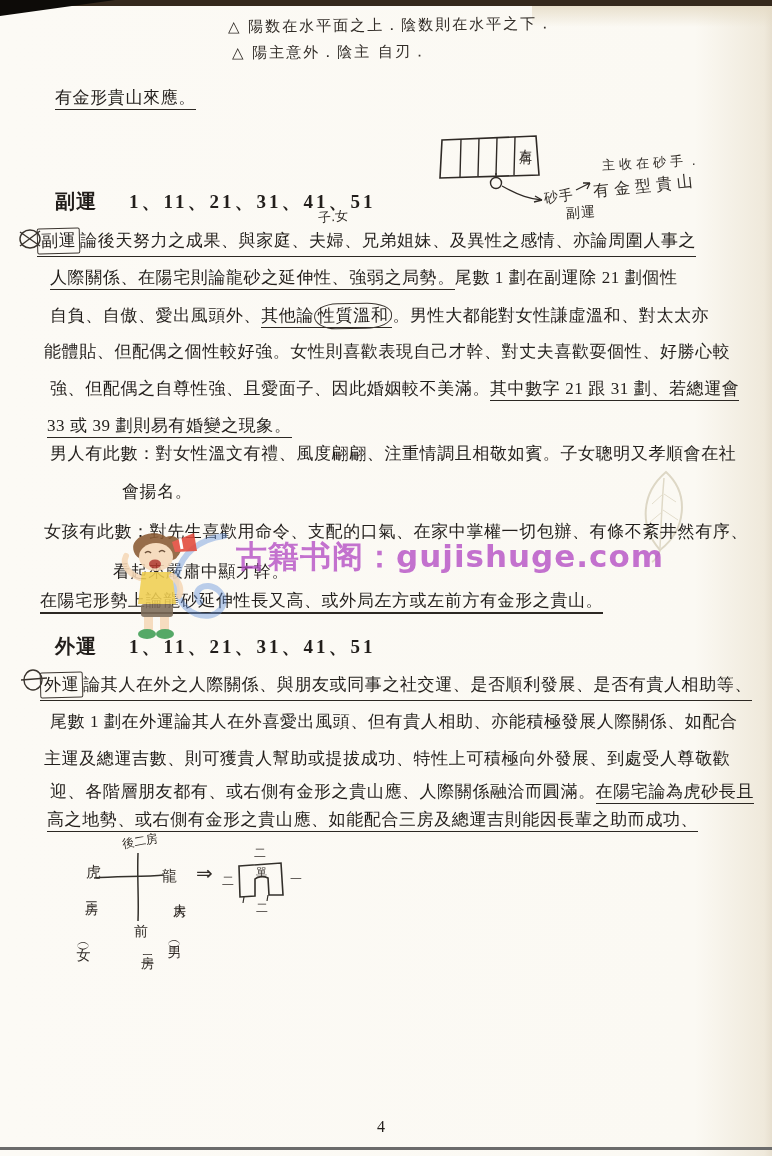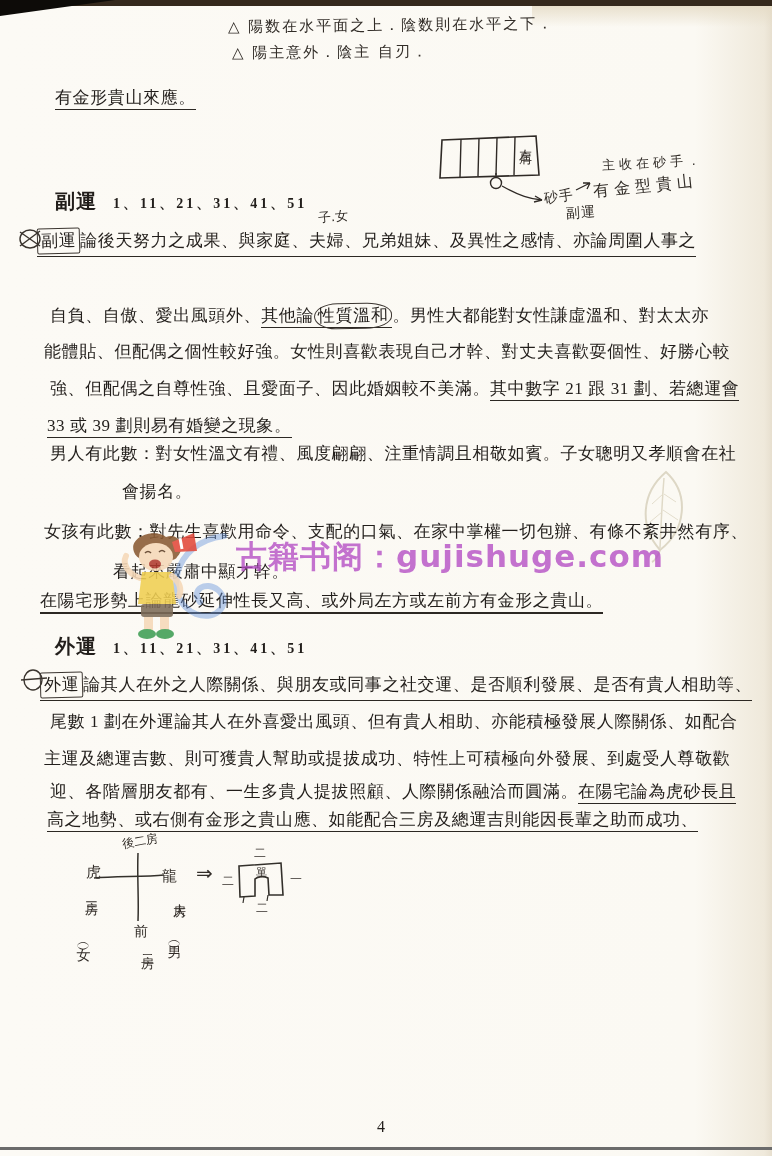--- a/index.html
+++ b/index.html
@@ -13,21 +13,21 @@
   .top-wedge{position:absolute;top:0;left:0;width:115px;height:16px;background:#0d0b08;
     clip-path:polygon(0 0,100% 0,0 100%);}
   .top-beige{position:absolute;top:5px;right:0;width:240px;height:22px;
     background:linear-gradient(180deg,rgba(228,218,196,.85),rgba(228,218,196,0));}
   .bottom-line{position:absolute;top:1147px;left:0;width:100%;height:3px;background:#6b6b6b;}
 
   
   .line{position:absolute;font-size:17px;letter-spacing:.6px;white-space:nowrap;z-index:2;}
   .u{border-bottom:1.6px solid #2c2823;padding-bottom:2px;}
   .heading{position:absolute;font-weight:bold;font-size:20px;letter-spacing:1px;z-index:2;white-space:nowrap;}
-  .heading .nums{font-size:14px;margin-left:16px;letter-spacing:3px;}
+  .heading .nums{font-size:19px;margin-left:32px;letter-spacing:3px;}
 
   
   .hw{font-family:"DejaVu Sans",sans-serif;color:#322d28;z-index:3;}
   .hwabs{position:absolute;white-space:nowrap;}
   .handbox{display:inline-block;border:1.6px solid #3b3530;border-radius:2px;
     padding:0 3px 1px;transform:rotate(-1.5deg);}
   .circled{display:inline-block;border:1.5px solid #3b3530;border-radius:48% 52% 55% 45% / 80% 70% 75% 80%;
     padding:0 3px 1px;transform:rotate(-1deg);}
   .vert{writing-mode:vertical-rl;text-orientation:upright;}
 
@@ -92,20 +92,23 @@
   <svg class="hwabs" style="left:17px;top:226px;z-index:3;" width="26" height="26" viewBox="0 0 26 26">
     <ellipse cx="13" cy="13" rx="10" ry="9" fill="none" stroke="#3a342e" stroke-width="1.4"></ellipse>
     <path d="M3,20 L23,5 M3,6 L23,20" stroke="#3a342e" stroke-width="1.4" fill="none"></path>
   </svg>
 
   <div class="hw hwabs" style="left:318px;top:208px;font-size:13px;transform:rotate(-5deg);">子.女</div>
 
   <div class="line u" style="left:37px;top:228px;">
     <span class="handbox">副運</span><span>論後天努力之成果、與家庭、夫婦、兄弟姐妹、及異性之感情、亦論周圍人事之</span>
   </div>
+  <div class="line" style="left:50px;top:266px;">
+    <span class="u">人際關係、在陽宅則論龍砂之延伸性、強弱之局勢。</span><span>尾數 1 劃在副運除 21 劃個性</span>
+  </div>
   <div class="line" style="left:50px;top:303px;">
     <span>自負、自傲、愛出風頭外、</span><span class="u">其他論</span><span class="u"><span class="circled">性質溫和</span></span><span>。男性大都能對女性謙虛溫和、對太太亦</span>
   </div>
   <div class="line" style="left:44px;top:340px;">
     <span>能體貼、但配偶之個性較好強。女性則喜歡表現自己才幹、對丈夫喜歡耍個性、好勝心較</span>
   </div>
   <div class="line" style="left:50px;top:377px;">
     <span>強、但配偶之自尊性強、且愛面子、因此婚姻較不美滿。</span><span class="u">其中數字 21 跟 31 劃、若總運會</span>
   </div>
   <div class="line" style="left:47px;top:414px;">
@@ -142,21 +145,21 @@
   <div class="line u" style="left:40px;top:672px;">
     <span class="handbox">外運</span><span>論其人在外之人際關係、與朋友或同事之社交運、是否順利發展、是否有貴人相助等、</span>
   </div>
   <div class="line" style="left:50px;top:710px;">
     <span>尾數 1 劃在外運論其人在外喜愛出風頭、但有貴人相助、亦能積極發展人際關係、如配合</span>
   </div>
   <div class="line" style="left:44px;top:747px;">
     <span>主運及總運吉數、則可獲貴人幫助或提拔成功、特性上可積極向外發展、到處受人尊敬歡</span>
   </div>
   <div class="line" style="left:50px;top:780px;">
-    <span>迎、各階層朋友都有、一生多貴人提拔照顧、人際關係融洽而圓滿。</span><span class="u">在陽宅論為虎砂長且</span>
+    <span>迎、各階層朋友都有、或右側有金形之貴山應、人際關係融洽而圓滿。</span><span class="u">在陽宅論為虎砂長且</span>
   </div>
   <div class="line" style="left:47px;top:808px;">
     <span class="u">高之地勢、或右側有金形之貴山應、如能配合三房及總運吉則能因長輩之助而成功、</span>
   </div>
 
   <div class="diagram" style="left:48px;top:833px;width:310px;height:170px;">
     <svg width="310" height="170" viewBox="0 0 310 170">
       <path d="M90,20 C89,45 91,64 90,88" fill="none" stroke="#33302b" stroke-width="1.5"></path>
       <path d="M46,45 C66,43 96,44 116,42" fill="none" stroke="#33302b" stroke-width="1.5"></path>
       <path d="M191,33 L233,30 L235,62 L221,62 L220,45 C216,43 210,43 207,46 L207,63 L192,64 Z" fill="none" stroke="#33302b" stroke-width="1.6"></path>

